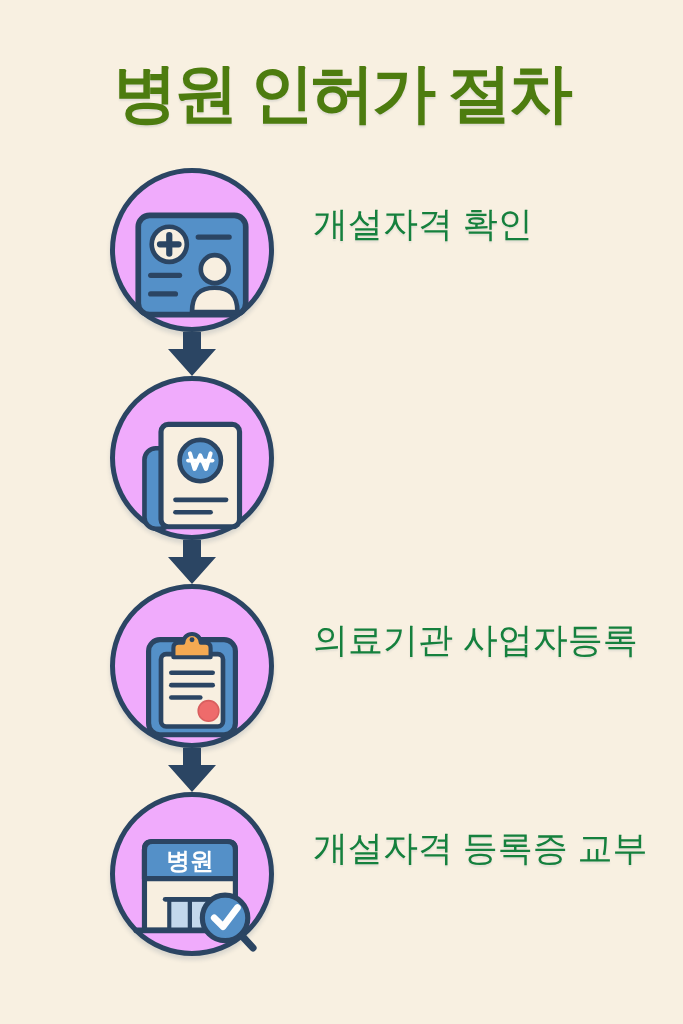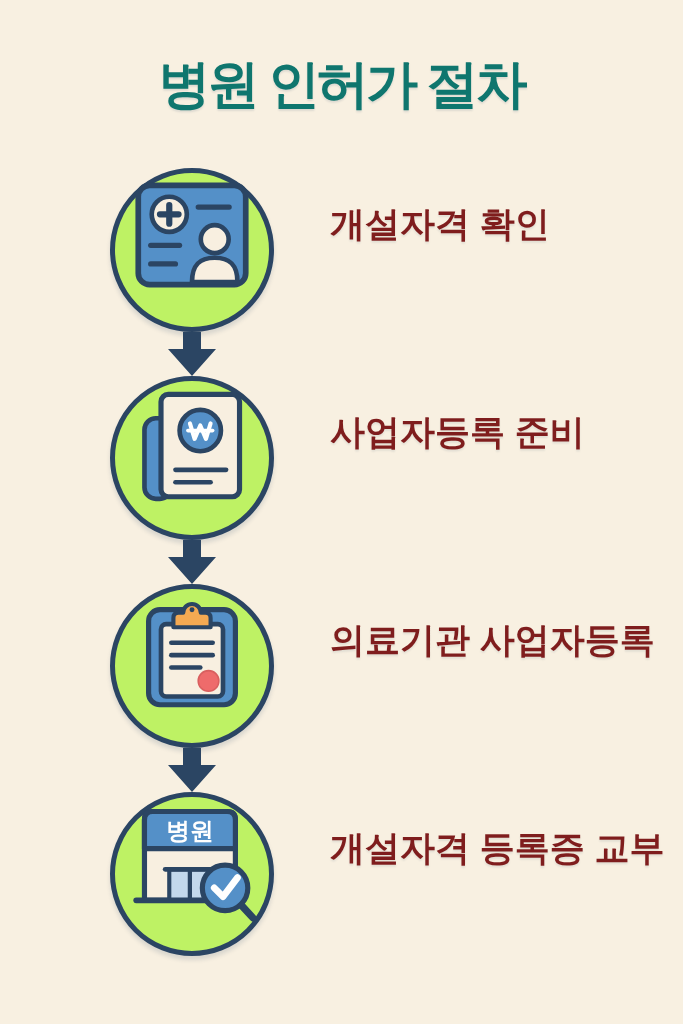--- a/index.html
+++ b/index.html
@@ -7,47 +7,47 @@
     width:683px;height:1024px;
     background:#f8f0e1;
     font-family:"Liberation Sans","DejaVu Sans",sans-serif;
     position:relative;overflow:hidden;
   }
   .poster{position:absolute;inset:0;}
   .title{
     margin:0;
     padding-top:50px;
     text-align:center;
-    font-size:52px;
+    font-size:64px;
     font-weight:800;
     letter-spacing:-3px;
-    color:#0f766e;
+    color:#4d7c0f;
     text-shadow:0 2px 2px rgba(43,69,99,0.12);
     white-space:nowrap;
   }
   .flow{
     position:absolute;
     top:168px;left:110px;
     display:flex;flex-direction:column;
   }
   .step-row{display:flex;align-items:center;height:164px;}
   .icon-circle{
     width:154px;height:154px;flex:0 0 auto;
     border-radius:50%;
-    background:#bef264;
+    background:#f0abfc;
     border:5px solid #2b4563;
-    display:flex;align-items:flex-start;justify-content:center;
+    display:flex;align-items:flex-end;justify-content:center;
     box-shadow:0 4px 4px rgba(43,69,99,0.15);
   }
   .icon-circle svg{overflow:visible;display:block;}
   .step-label{
-    margin-left:56px;
+    margin-left:39px;
     font-size:35px;
-    font-weight:bold;
-    color:#7f1d1d;
+    font-weight:normal;
+    color:#15803d;
     transform:translateY(-26px);
     white-space:nowrap;
     text-shadow:0 2px 2px rgba(43,69,99,0.10);
   }
   .arrow-band{
     height:44px;width:164px;
     display:flex;align-items:center;justify-content:center;
   }
 </style>
 </head>
@@ -90,21 +90,20 @@
             <rect x="14" y="36" width="26" height="78" rx="11" fill="#5490c8" stroke="#2b4563" stroke-width="4.5"></rect>
             <rect x="30" y="13" width="76" height="99" rx="7" fill="#f8efe0" stroke="#2b4563" stroke-width="5"></rect>
             <circle cx="68" cy="48" r="20" fill="#5490c8" stroke="#2b4563" stroke-width="4.5"></circle>
             <path d="M58,41 L62.5,56 L68,43 L73.5,56 L78,41" fill="none" stroke="#ffffff" stroke-width="4" stroke-linecap="round" stroke-linejoin="round"></path>
             <path d="M56,48 H80" stroke="#ffffff" stroke-width="3.5" stroke-linecap="round"></path>
             <path d="M44,86 H93" stroke="#2b4563" stroke-width="4.5" stroke-linecap="round"></path>
             <path d="M44,98 H78" stroke="#2b4563" stroke-width="4.5" stroke-linecap="round"></path>
           </svg>
         </span>
       </div>
-      <div class="step-label">사업자등록 준비</div>
     </div>
 
     <div class="arrow-band">
       <svg width="54" height="44" viewBox="0 0 54 44">
         <path d="M18,0 H36 V17 H51 L27,44 L3,17 H18 Z" fill="#2b4563"></path>
       </svg>
     </div>
 
     <div class="step-row">
       <div class="icon-circle">

